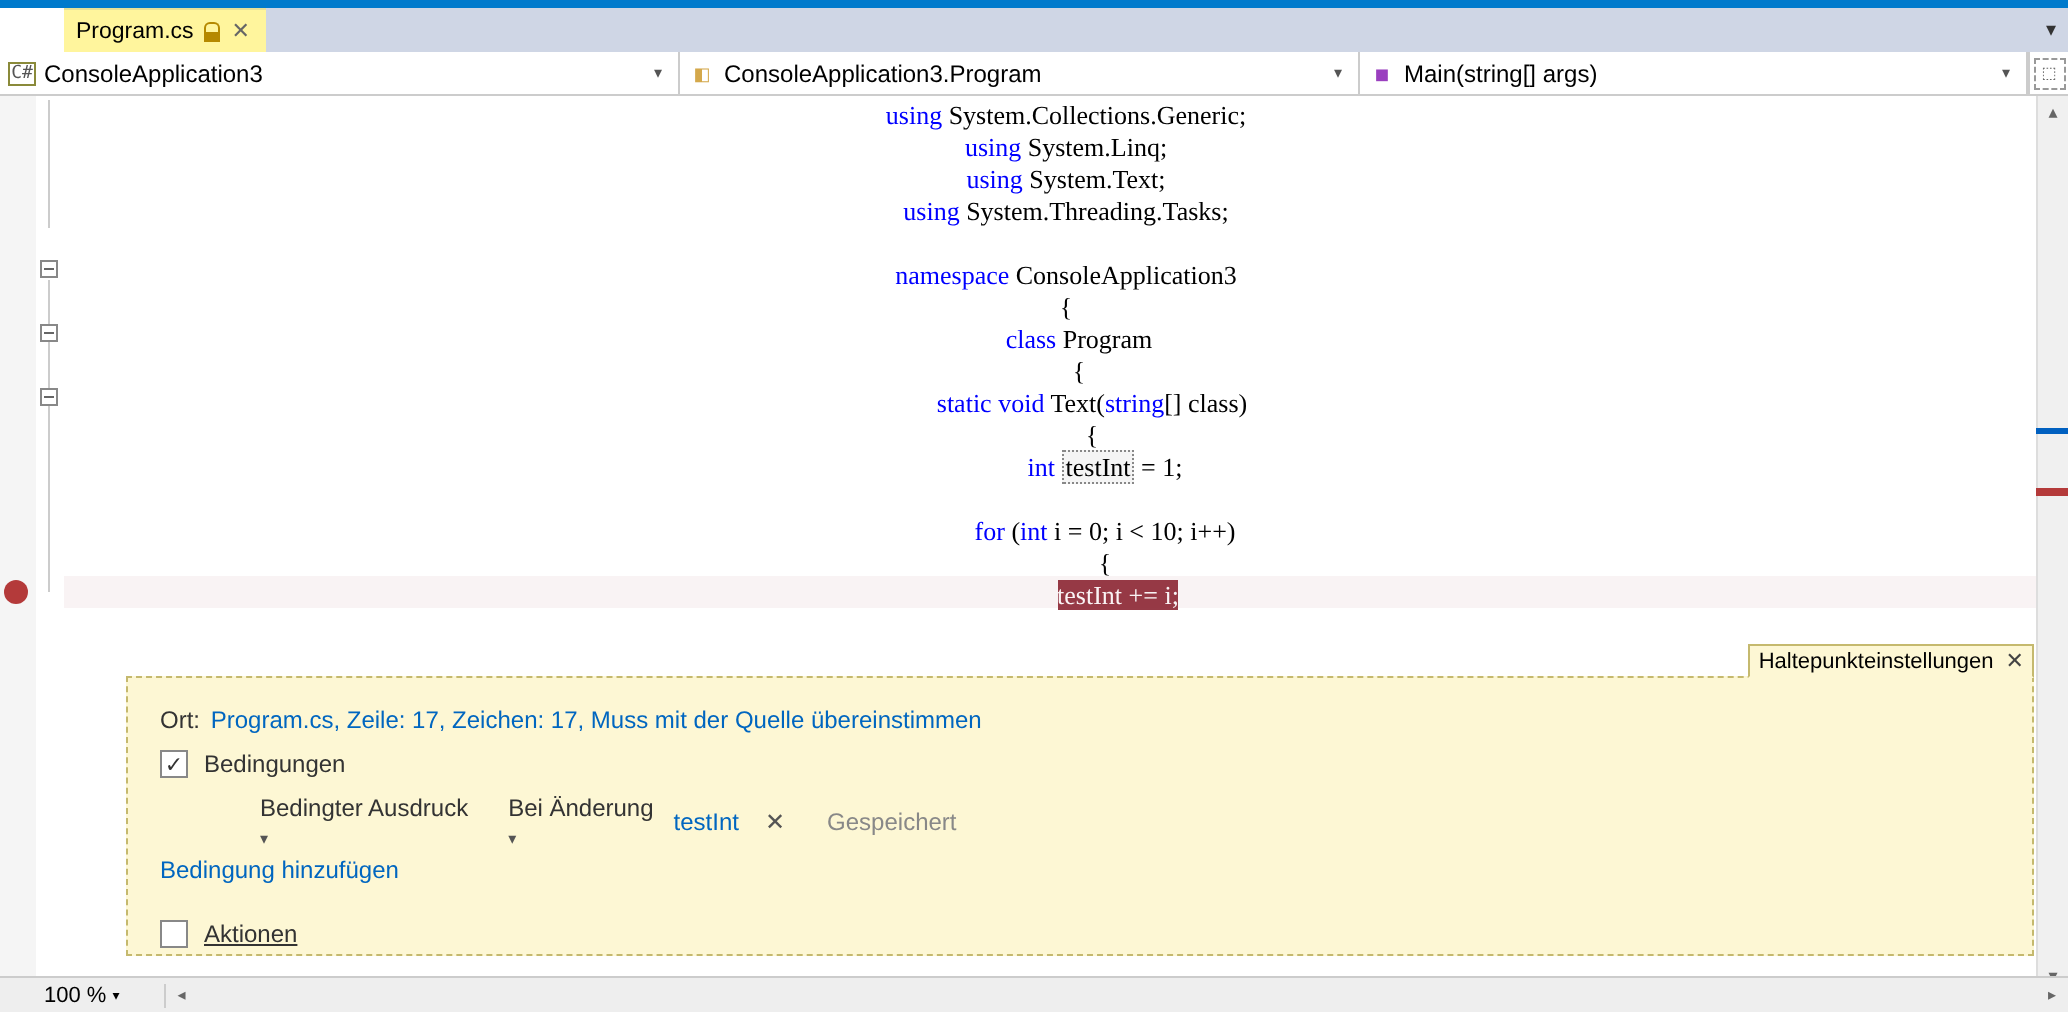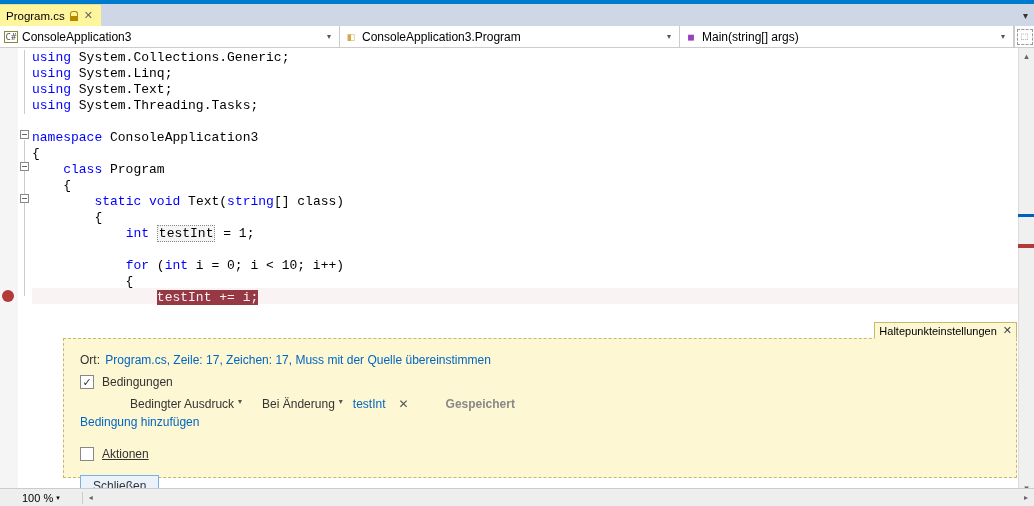--- a/index.html
+++ b/index.html
@@ -1,18 +1,18 @@
 <!DOCTYPE html>
 <html><head>
 <meta charset="utf-8">
 <style>
 * { box-sizing: border-box; margin: 0; padding: 0; }
 body { font-family: "Segoe UI", sans-serif; font-size: 12px; background: #fff; overflow: hidden; width: 1034px; height: 506px; position: relative; }
 .top-border { height: 4px; background: #007acc; }
-.tab-bar { background: #cfd6e5; height: 22px; display: flex; align-items: stretch; position: relative; }
+.tab-bar { background: #cfd6e5; height: 22px; display: flex; align-items: stretch; position: relative; margin-left: 32px; }
 .tab { background: #fff59d; display: flex; align-items: center; padding: 0 6px; gap: 5px; font-size: 11.5px; border-top: 1px solid #e6e097; }
 .tab .lock { width: 7px; height: 9px; display: inline-block; }
 .tab .lock::before { content: ''; display: block; width: 6px; height: 5px; border: 1px solid #b58900; border-bottom: none; border-radius: 3px 3px 0 0; margin: 0 auto; }
 .tab .lock::after { content: ''; display: block; width: 8px; height: 5px; background: #b58900; margin-top: -1px; }
 .tab .close { color: #666; font-size: 11px; cursor: pointer; padding: 0 2px; }
 .tab-bar .end-arrow { margin-left: auto; padding: 0 6px; color: #333; font-size: 10px; display: flex; align-items: center; }
 .nav-bar { height: 22px; background: #fff; border-bottom: 1px solid #ccc; display: flex; align-items: stretch; }
 .nav-item { display: flex; align-items: center; padding: 0 4px; gap: 4px; border-right: 1px solid #ccc; position: relative; }
 .nav-item:last-child { border-right: none; }
 .nav-item .dd { margin-left: auto; color: #555; font-size: 8px; padding-right: 4px; }
@@ -22,46 +22,46 @@
 .ico-m { color: #9a3fbf; }
 .ww-icon { width: 16px; height: 16px; border: 1px dashed #999; display: flex; align-items: center; justify-content: center; font-size: 8px; color: #666; }
 .right-tool { border-left: 1px solid #ccc; width: 20px; display: flex; align-items: center; justify-content: center; }
 .editor-wrap { display: flex; height: 448px; background: #fff; position: relative; }
 .gutter { width: 18px; background: #f5f5f5; position: relative; flex-shrink: 0; }
 .breakpoint { width: 12px; height: 12px; background: #b43a3a; border-radius: 50%; position: absolute; left: 2px; }
 .outline-col { width: 14px; background: #fff; position: relative; flex-shrink: 0; }
 .ol-box { position: absolute; left: 2px; width: 9px; height: 9px; border: 1px solid #888; background: #fff; }
 .ol-box::after { content: ''; position: absolute; left: 1px; right: 1px; top: 3px; height: 1px; background: #666; }
 .ol-line { position: absolute; left: 6px; width: 1px; background: #ccc; }
-.code-area { flex: 1; font-family: Liberation Mono, monospace; font-size: 13px; line-height: 16px; padding-top: 2px; overflow: hidden; position: relative; }
+.code-area { flex: 1; font-family: Liberation Serif, serif; font-size: 13px; line-height: 16px; padding-top: 2px; overflow: hidden; position: relative; text-align: center; }
 .code-line { white-space: pre; height: 16px; }
 .kw { color: #0000ff; }
 .type { color: #000000; }
 .boxed { border: 1px dotted #888; background: rgba(0,0,0,0.04); padding: 0 1px; }
 .bp-line { background: #963a46; color: #fff; display: inline; }
 .bp-row-bg { background: rgba(150,58,70,0.06); position: absolute; left: 0; right: 0; height: 16px; }
 .vscroll { position: absolute; right: 0; top: 0; bottom: 0; width: 16px; background: #f0f0f0; border-left: 1px solid #ddd; }
 .vscroll .mark { position: absolute; right: 0; height: 4px; width: 16px; }
 .vscroll .bp-mark { background: #b43a3a; }
 .vscroll .caret-mark { background: #0060c0; height: 3px; }
 .vscroll .arrow { position: absolute; left: 0; right: 0; height: 16px; display: flex; align-items: center; justify-content: center; color: #666; font-size: 9px; }
 .settings-panel { position: absolute; left: 63px; right: 17px; top: 290px; bottom: 18px; background: #fdf7d4; border: 1px dashed #c5b96e; }
 .settings-header { position: absolute; right: -1px; top: -17px; background: #fdf7d4; border: 1px solid #c5b96e; border-bottom: 1px solid #fdf7d4; padding: 1px 4px; font-size: 11px; display: flex; align-items: center; gap: 6px; }
 .settings-header .close { color: #444; cursor: pointer; font-size: 11px; }
 .settings-body { padding: 14px 16px 10px; font-size: 12px; color: #333; }
 .loc-label { color: #333; margin-right: 2px; }
 .loc-link { color: #0066c0; }
 .chk-row { display: flex; align-items: center; gap: 8px; margin-top: 8px; }
 .chk { width: 14px; height: 14px; border: 1px solid #888; background: #fff; display: flex; align-items: center; justify-content: center; font-size: 11px; color: #333; }
 .cond-row { margin: 8px 0 2px 50px; display: flex; align-items: center; gap: 10px; }
-.dd-txt { display: flex; align-items: flex-start; gap: 4px; }
+.dd-txt { display: flex; align-items: flex-start; gap: 4px; flex-direction: column; }
 .dd-txt .dd { font-size: 8px; color: #555; }
 .val-box { color: #0066c0; }
 .rm { color: #555; cursor: pointer; padding: 0 3px; }
-.saved { color: #888; margin-left: 24px; font-weight: bold; }
+.saved { color: #888; margin-left: 8px; }
 .add-link { color: #0066c0; display: inline-block; margin-top: 2px; }
 .actions-row { margin-top: 18px; display: flex; align-items: center; gap: 8px; text-decoration: underline; }
 .close-btn { margin-top: 14px; padding: 3px 12px; background: #eaf3fb; border: 1px solid #7bafdf; color: #333; font-size: 12px; text-decoration: underline; }
 .status-bar { position: absolute; left: 0; right: 0; bottom: 0; height: 18px; background: #eee; border-top: 1px solid #ccc; display: flex; align-items: center; font-size: 11px; }
 .zoom { padding: 0 22px; display: flex; align-items: center; gap: 3px; border-right: 1px solid #ccc; }
 .zoom .dd { font-size: 7px; }
 .hscroll { flex: 1; position: relative; height: 16px; }
 .hscroll .arrow { position: absolute; top: 0; bottom: 0; width: 16px; display: flex; align-items: center; justify-content: center; color: #666; font-size: 8px; }
 </style>
 </head>

